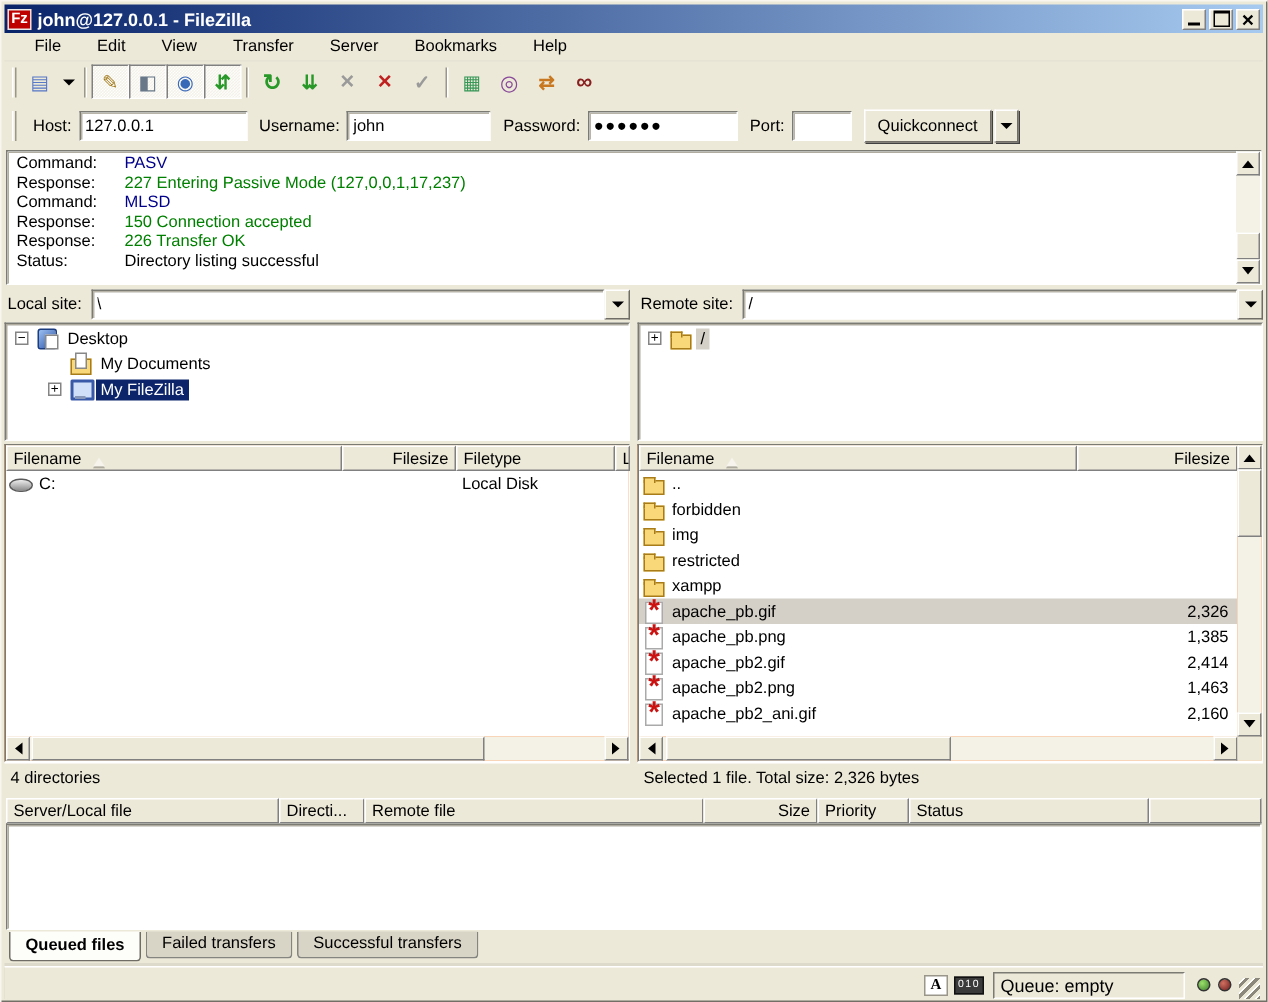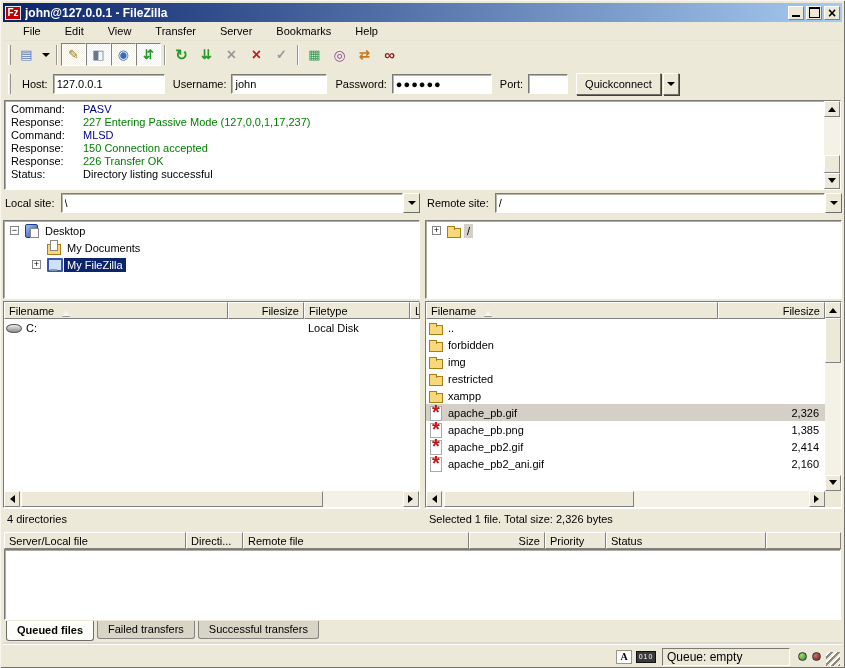--- a/index.html
+++ b/index.html
@@ -100,21 +100,21 @@
   .panes { flex: 0 0 336px; height: 336px; display: flex; justify-content: center; }
   .pane { width: 417px; flex: 0 0 417px; display: flex; flex-direction: column; }
   .pane-splitter { width: 5px; flex: 0 0 5px; }
   .sitebar { height: 22px; flex: 0 0 22px; display: flex; align-items: center; }
   .sitebar .slabel { padding: 0 6px 0 2px; white-space: nowrap; }
   .combo { flex: 1; display: flex; height: 20px; }
   .combo input { flex: 1; min-width: 0; }
   .combo-btn { width: 17px; height: 20px; background: #ece9d8; border: 1px solid; border-color: #fff #6f6d66 #6f6d66 #fff;
                display: flex; align-items: center; justify-content: center; }
   .combo-btn::before { content: ""; border: 4px solid transparent; border-top: 4px solid #000; margin-top: 4px; }
-  .treepanel { height: 79px; flex: 0 0 79px; margin-top: 6px; overflow: hidden; padding: 1px 0; }
+  .treepanel { height: 79px; flex: 0 0 79px; margin-top: 1px; overflow: hidden; padding: 1px 0; }
   .trow { display: flex; align-items: center; height: 17px; padding-left: 6px; }
   .tind.ind0 { width: 0; } .tind.ind1 { width: 22px; flex: 0 0 22px; }
   .expander { width: 9px; height: 9px; flex: 0 0 9px; border: 1px solid #848484; background: #fff;
               font-size: 9px; line-height: 7px; text-align: center; margin-right: 3px; }
   .expander.plus::before { content: "+"; } .expander.minus::before { content: "−"; }
   .expander.none { visibility: hidden; }
   .tlabel { padding: 1px 3px; white-space: nowrap; }
   .tlabel.selected { background: #0b246a; color: #fff; }
   .tlabel.sel-inactive { background: #d4d0c8; }
 
@@ -510,20 +510,25 @@
               <span class="fname">apache_pb.png</span>
               <span class="fsize">1,385</span>
             </div>
 
             <div class="frow">
               <span class="icon imagefile"></span>
               <span class="fname">apache_pb2.gif</span>
               <span class="fsize">2,414</span>
             </div>
 
+            <div class="frow">
+              <span class="icon imagefile"></span>
+              <span class="fname">apache_pb2.png</span>
+              <span class="fsize">1,463</span>
+            </div>
 
             <div class="frow">
               <span class="icon imagefile"></span>
               <span class="fname">apache_pb2_ani.gif</span>
               <span class="fsize">2,160</span>
             </div>
 
         </div>
         <div class="sb-track-v remote-vscroll">
           <span class="sb-btn up">

